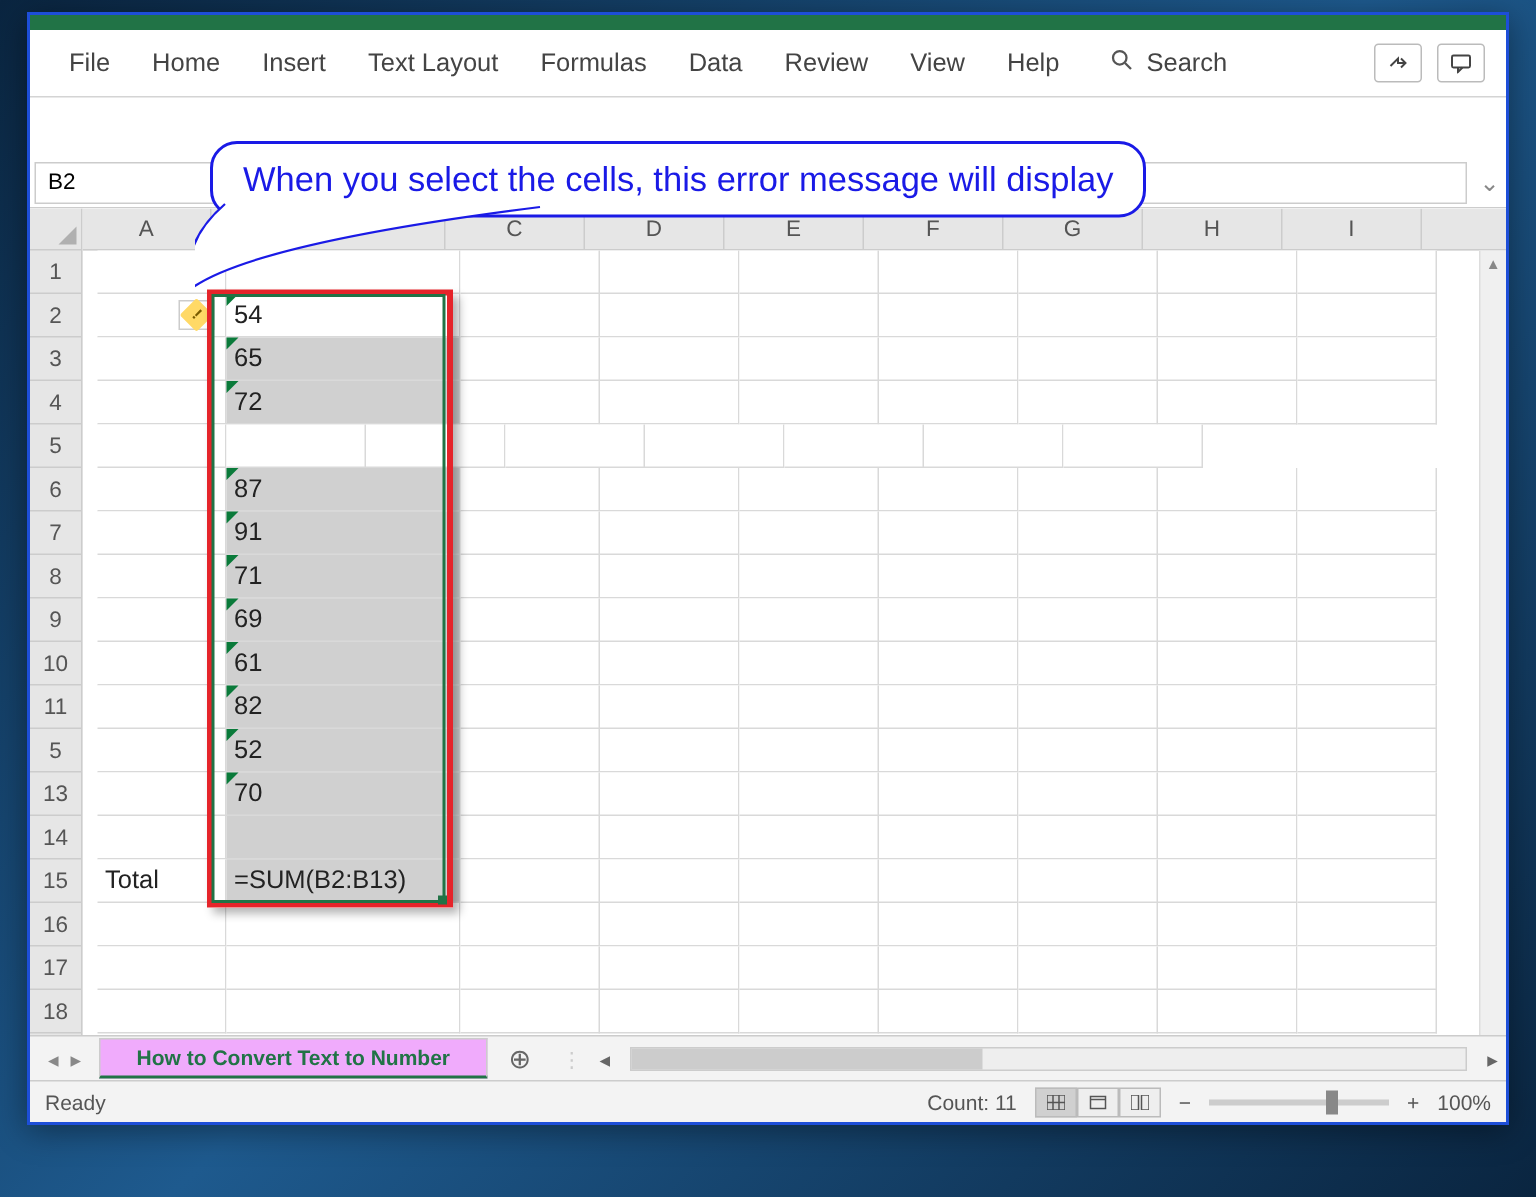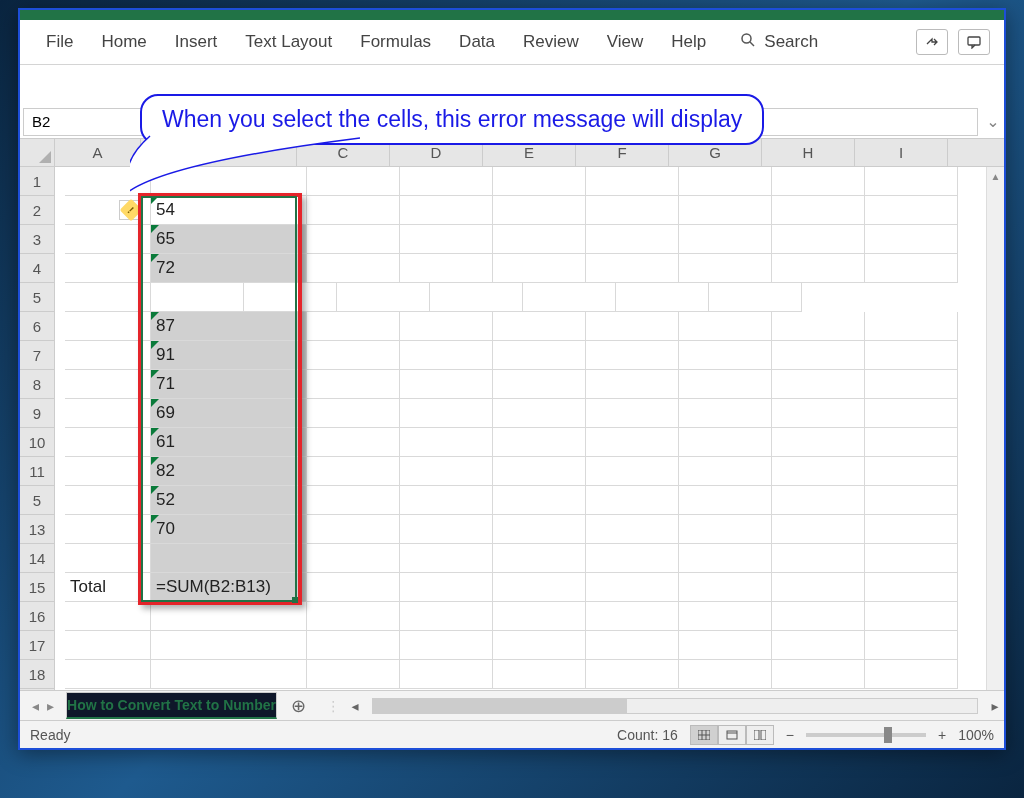--- a/index.html
+++ b/index.html
@@ -37,21 +37,21 @@
 .sel-outline { position: absolute; border: 2px solid #217346; pointer-events: none; }
 .sel-handle { position: absolute; width: 6px; height: 6px; background: #217346; right: -3px; bottom: -3px; }
 .error-ind { position: absolute; width: 24px; height: 20px; left: -32px; top: 4px; background: #fff; border: 1px solid #ccc; display: flex; align-items: center; justify-content: center; }
 .error-ind::before { content: "!"; background: #ffd966; color: #7a5c00; width: 16px; height: 16px; transform: rotate(45deg); display: flex; align-items: center; justify-content: center; font-weight: bold; font-size: 11px; border-radius: 2px; }
 .callout-wrap { position: absolute; top: 94px; left: 140px; z-index: 50; pointer-events: none; }
 .callout { background: #fff; border: 2.5px solid #1a1ae6; border-radius: 18px; padding: 10px 20px; font-size: 23px; color: #1a1ae6; font-weight: 500; white-space: nowrap; }
 .callout-tail { position: absolute; top: 38px; left: -10px; width: 260px; height: 64px; }
 .callout-tail svg { width: 100%; height: 100%; }
 .sheet-tabs { height: 30px; display: flex; align-items: center; background: #f3f3f3; border-top: 1px solid #ccc; font-size: 14px; }
 .tab-nav { padding: 0 12px; color: #888; display: flex; gap: 8px; }
-.tab { padding: 4px 0; border: 1px solid #ccc; border-bottom: 2px solid #217346; background: #0f172a; color: #217346; font-weight: bold; text-align: center; }
+.tab { padding: 4px 24px; border: 1px solid #ccc; border-bottom: 2px solid #217346; background: #f0abfc; color: #217346; font-weight: bold; text-align: center; }
 .tab-add { padding: 0 14px; color: #666; font-size: 18px; }
 .tab-sep { color: #ccc; padding: 0 6px; }
 .hscroll { flex: 1; margin: 0 8px; height: 16px; background: #eee; border: 1px solid #ccc; position: relative; }
 .hscroll-thumb { position: absolute; left: 0; top: 0; bottom: 0; width: 42%; background: #ccc; }
 .hscroll-arrow { width: 18px; text-align: center; color: #666; }
 .status-bar { height: 28px; display: flex; align-items: center; background: #f3f3f3; border-top: 1px solid #ccc; font-size: 14px; color: #555; padding: 0 10px; gap: 12px; }
 .status-bar .spacer { flex: 1; }
 .view-btns { display: flex; gap: 0; }
 .view-btn { width: 28px; height: 20px; border: 1px solid #bbb; display: flex; align-items: center; justify-content: center; font-size: 11px; background: #eee; }
 .view-btn.active { background: #d0d0d0; }
@@ -371,21 +371,21 @@
     <span class="hscroll-arrow">◂</span>
     <div class="hscroll">
         <div class="hscroll-thumb"></div>
       </div>
     <span class="hscroll-arrow">▸</span>
   </div>
 
   <div class="status-bar">
     <span>Ready</span>
     <div class="spacer"></div>
-    <span>Count: 16</span>
+    <span>Count: 11</span>
     <div class="view-btns">
       <div class="view-btn active">
           <svg width="12" height="10">
             <rect x="0" y="0" width="12" height="10" fill="none" stroke="#555"></rect>
             <line x1="4" y1="0" x2="4" y2="10" stroke="#555"></line>
             <line x1="8" y1="0" x2="8" y2="10" stroke="#555"></line>
             <line x1="0" y1="5" x2="12" y2="5" stroke="#555"></line>
           </svg>
         </div>
       <div class="view-btn">

